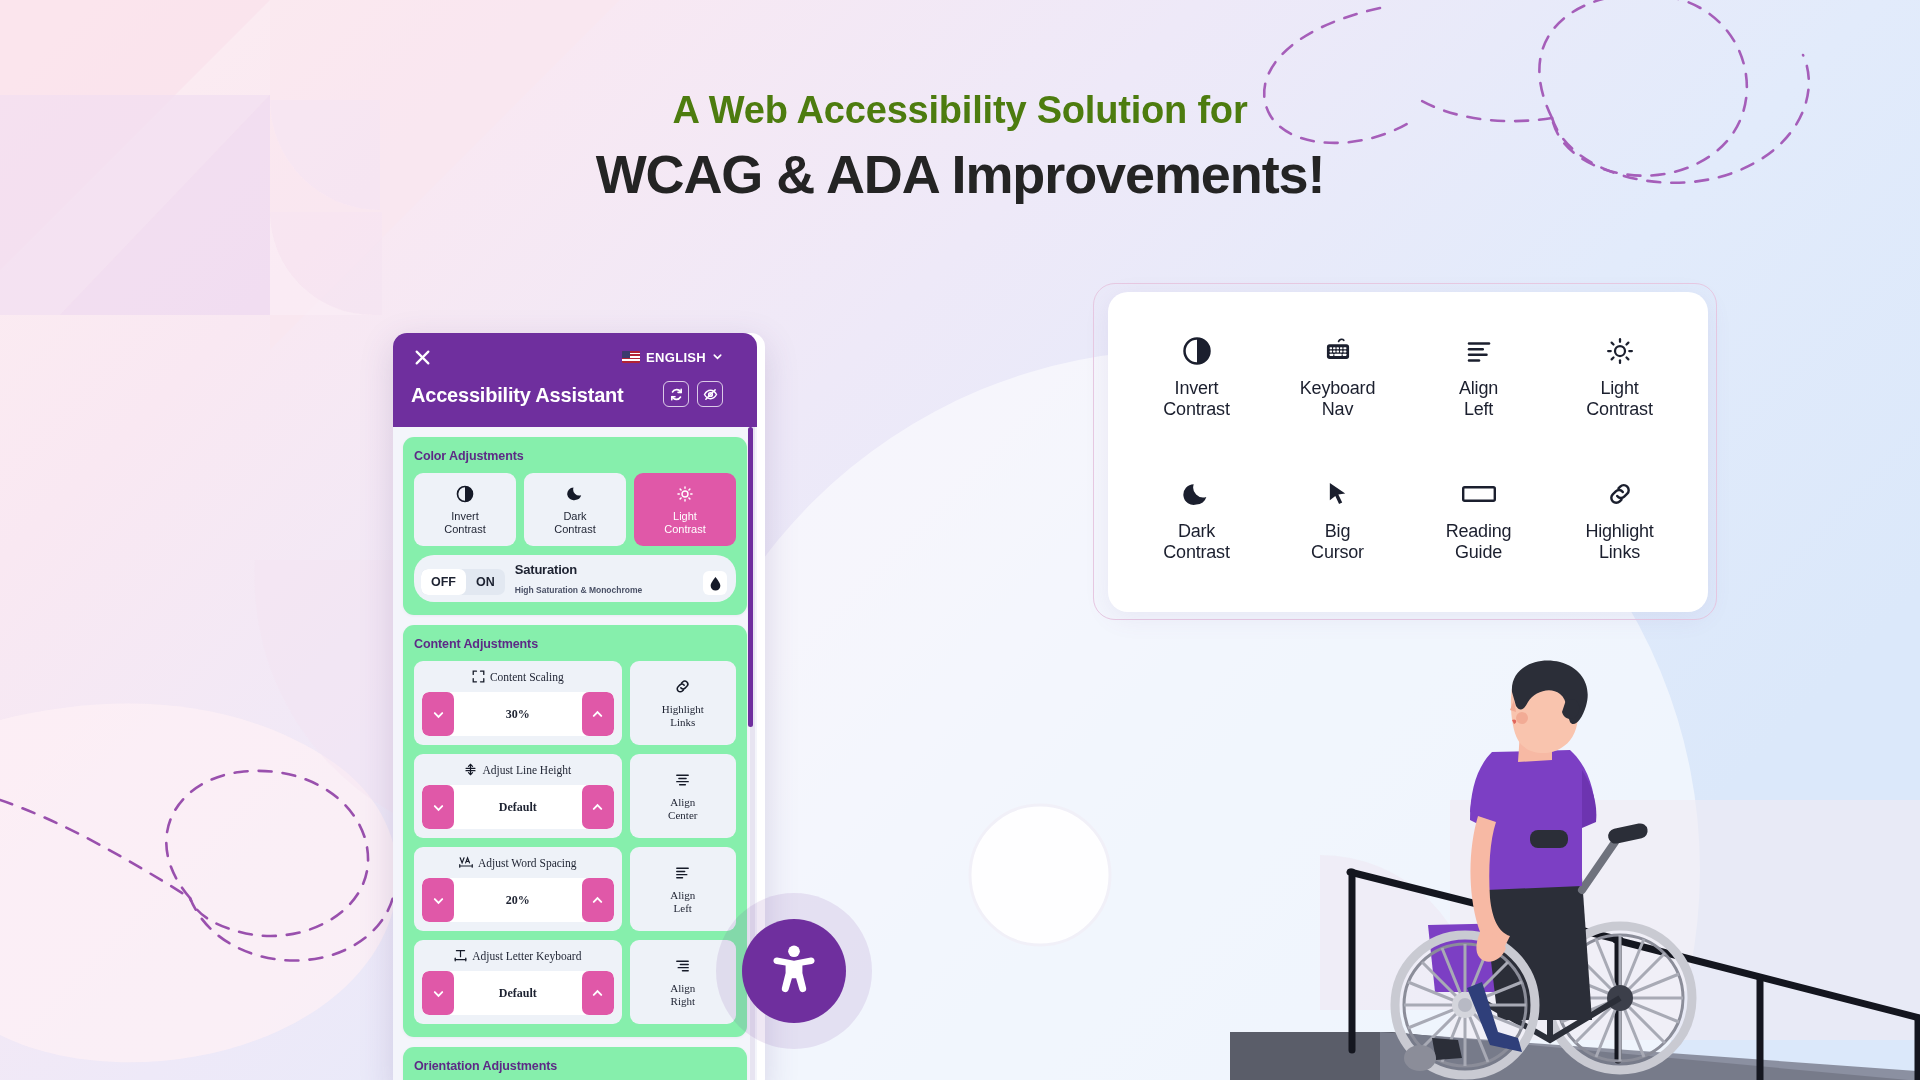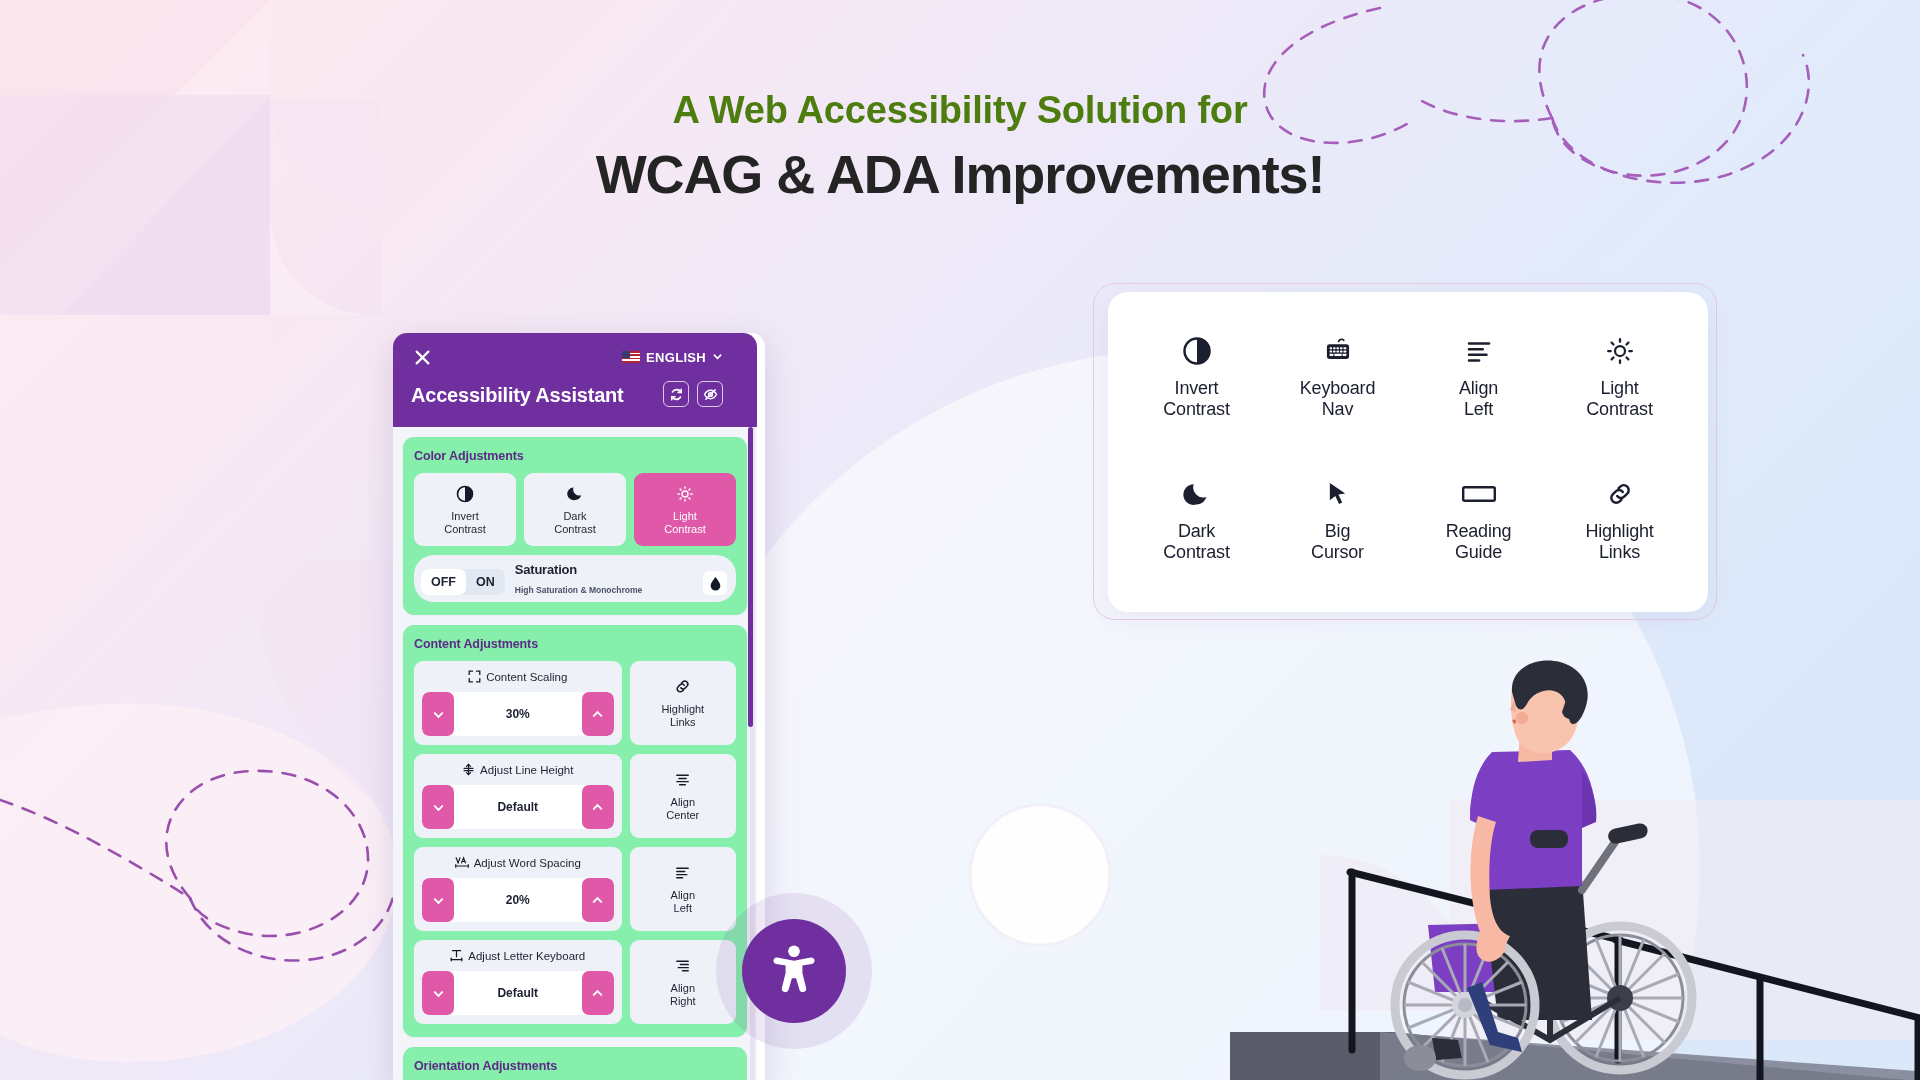--- a/index.html
+++ b/index.html
@@ -223,21 +223,21 @@
   .sat-title { font-size: 13px; font-weight: bold; color: #1d2231; letter-spacing: -0.2px; }
   .sat-sub { font-size: 8.5px; color: #4a5166; margin-top: 8px; font-weight: bold; }
   .sat-icon {
     width: 24px; height: 24px;
     background: #ffffff;
     border-radius: 6px;
     display: flex; align-items: center; justify-content: center;
     color: #151a28;
   }
 
-  .content-grid { display: flex; gap: 8px; }
+  .content-grid { display: flex; gap: 8px; font-family: Liberation Serif, serif; }
   .content-left { flex: 1.95; display: flex; flex-direction: column; gap: 9px; }
   .content-right { flex: 1; display: flex; flex-direction: column; gap: 9px; }
 
   .stepper-card {
     background: #eef2f8;
     border-radius: 9px;
     padding: 9px 8px 9px 8px;
   }
   .stepper-label {
     display: flex; align-items: center; justify-content: center; gap: 5px;

